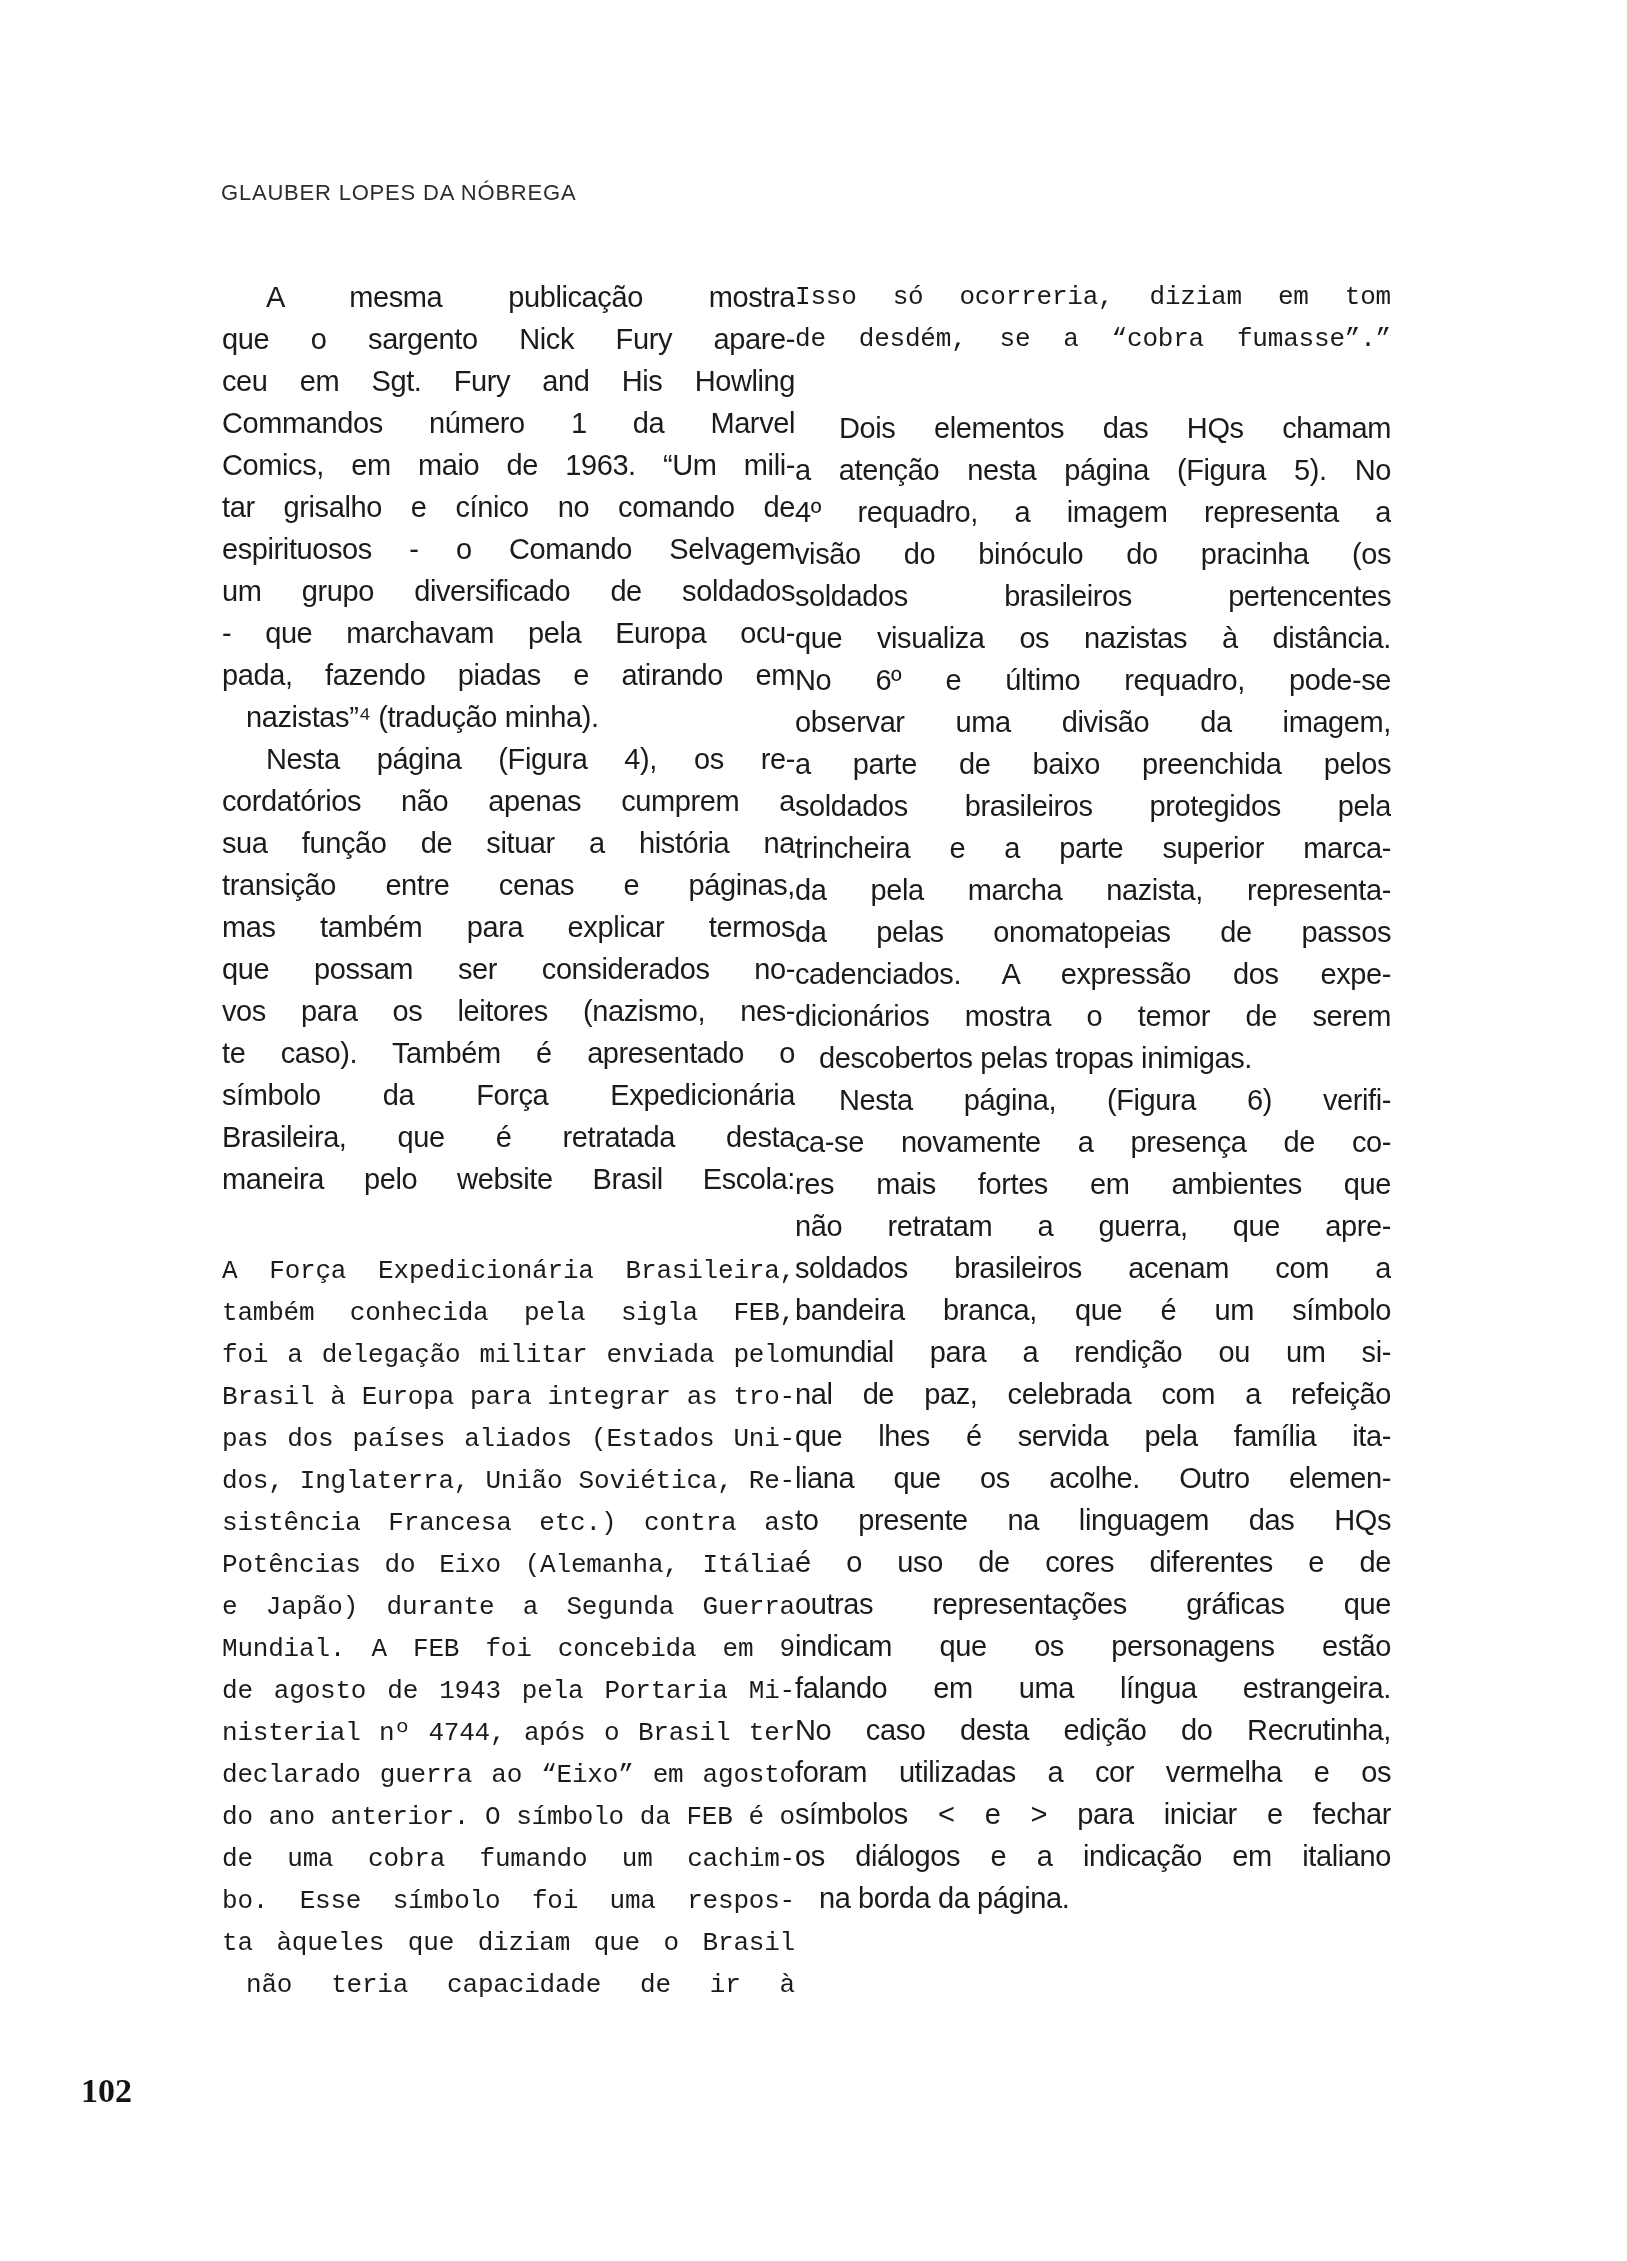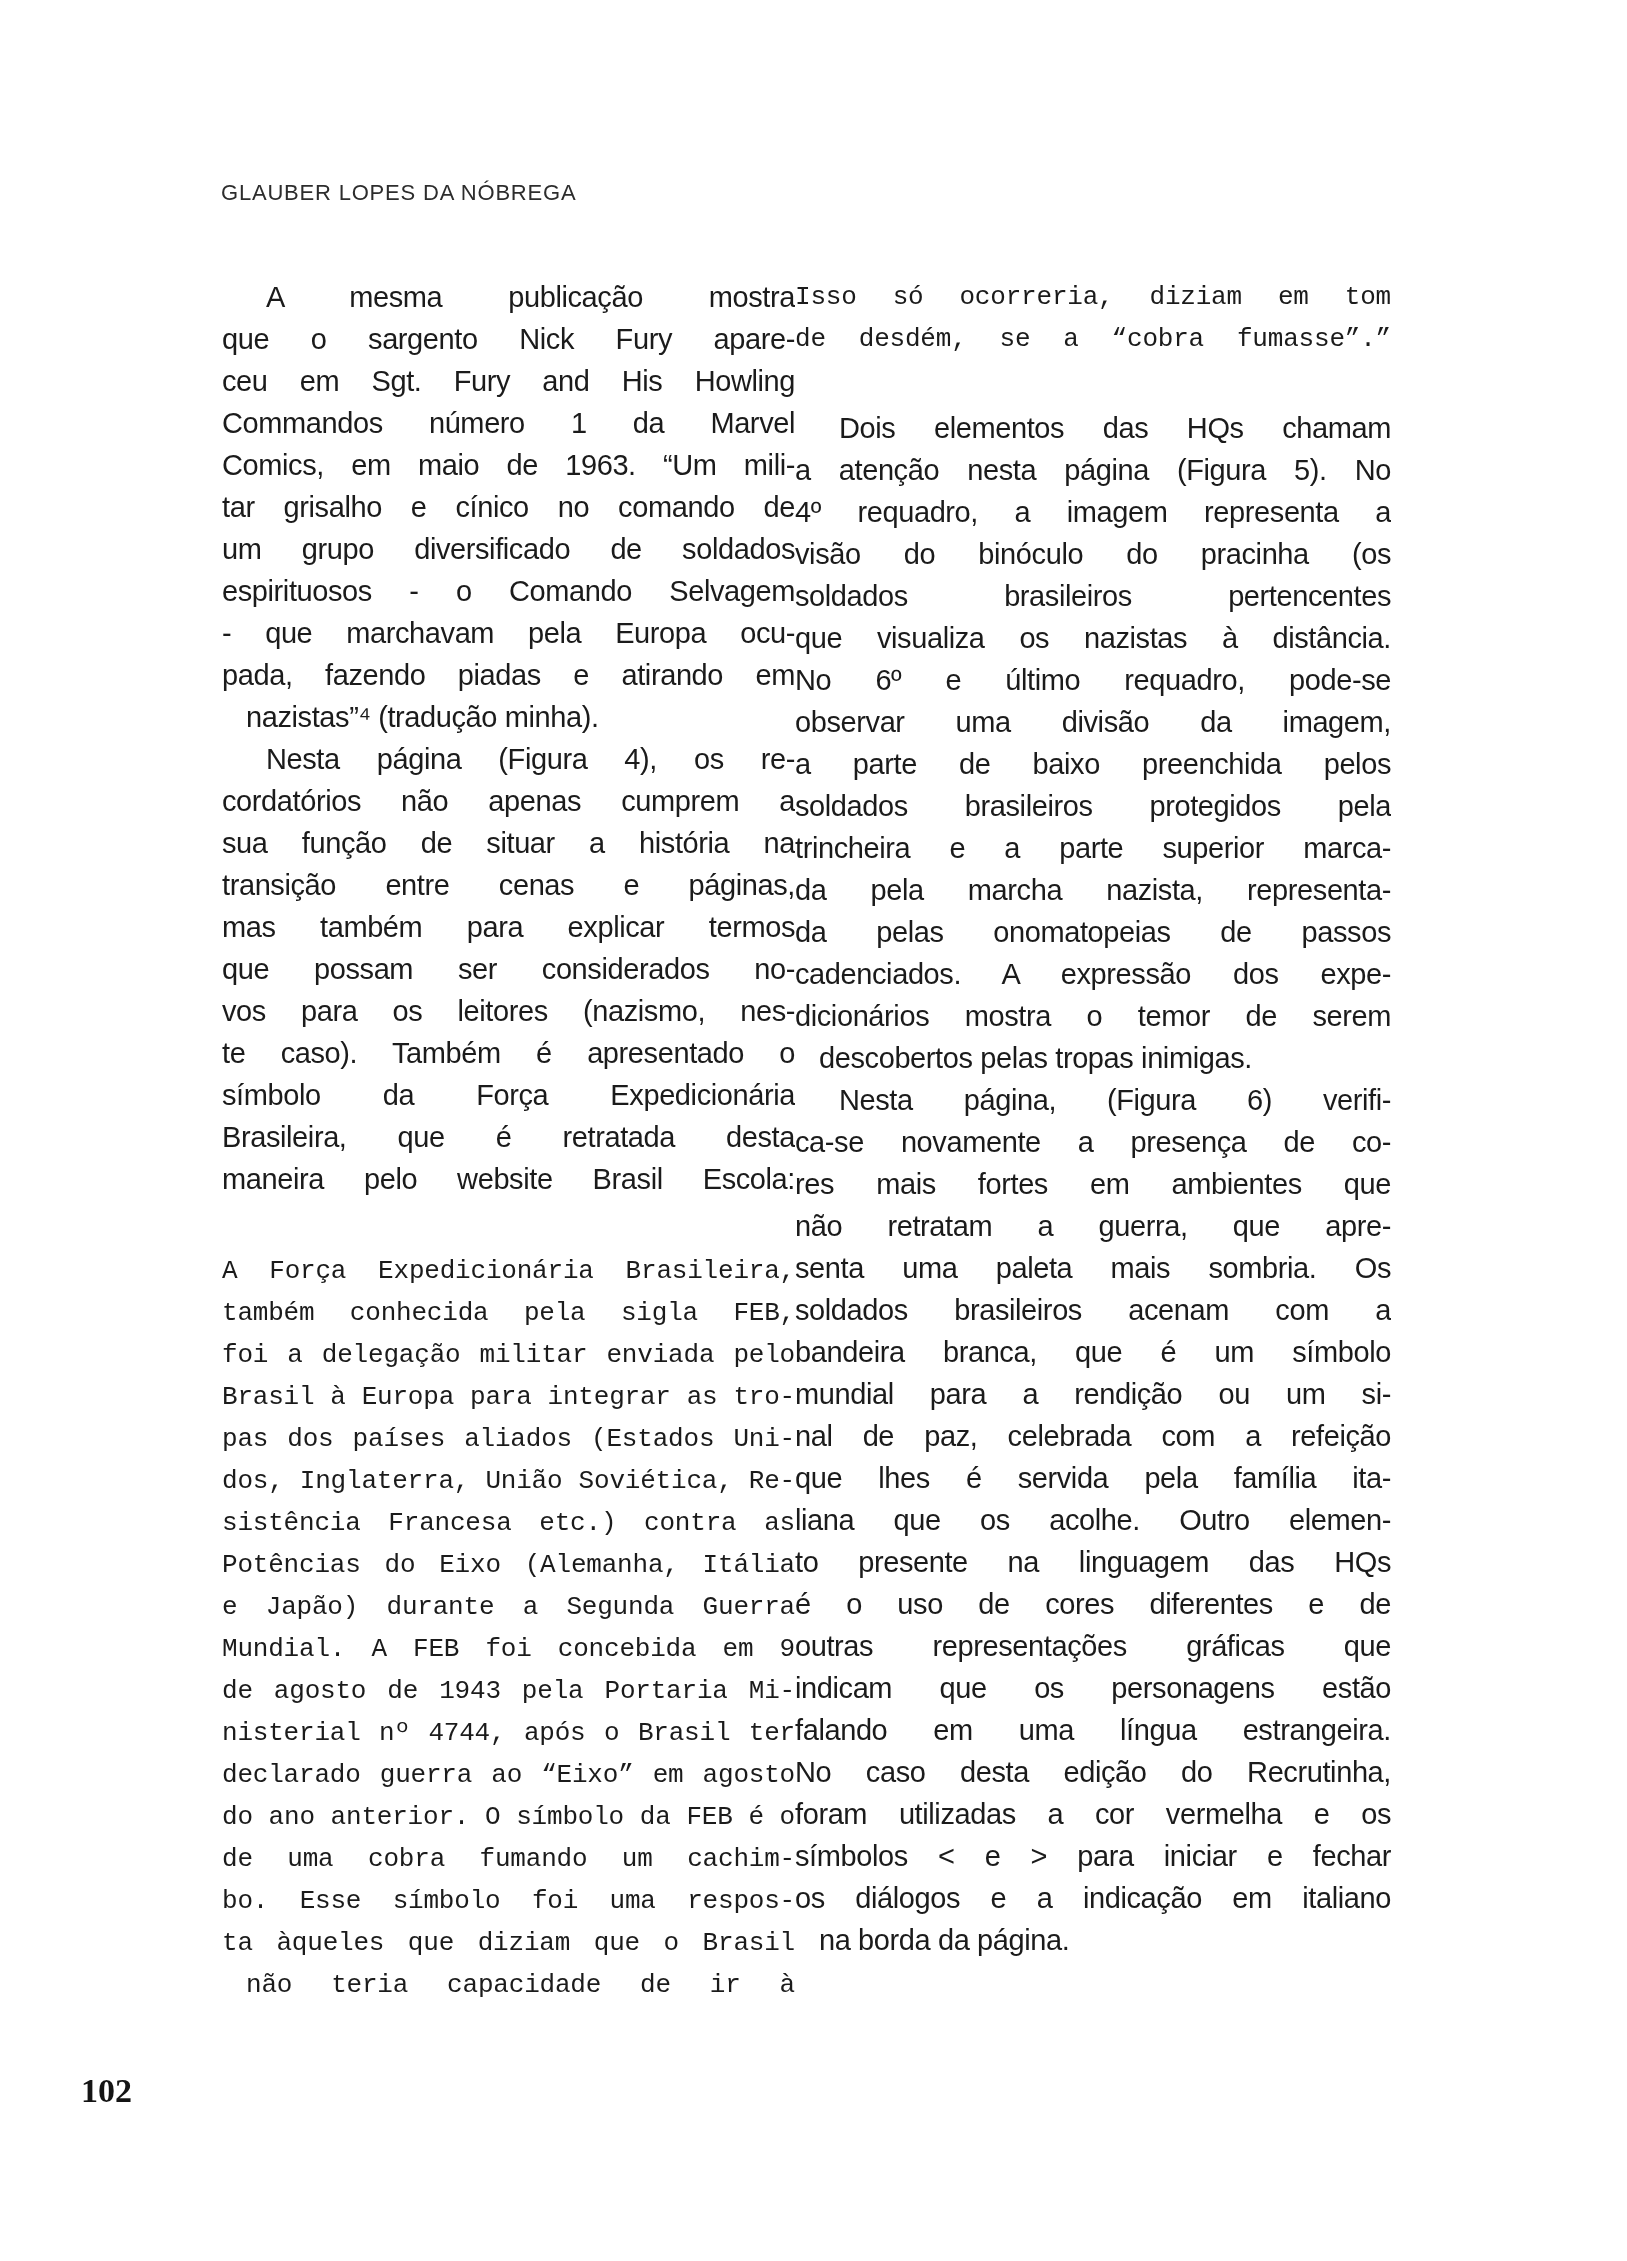--- a/index.html
+++ b/index.html
@@ -75,22 +75,22 @@
 
     <div class="col col-left">
       <div class="block sans">
 
       <div class="ln i">A mesma publicação mostra</div>
           <div class="ln">que o sargento Nick Fury apare-</div>
           <div class="ln">ceu em Sgt. Fury and His Howling</div>
           <div class="ln">Commandos número 1 da Marvel</div>
           <div class="ln">Comics, em maio de 1963. “Um mili-</div>
           <div class="ln">tar grisalho e cínico no comando de</div>
+          <div class="ln">espirituosos - o Comando Selvagem</div>
           <div class="ln">um grupo diversificado de soldados</div>
-          <div class="ln">espirituosos - o Comando Selvagem</div>
           <div class="ln">- que marchavam pela Europa ocu-</div>
           <div class="ln">pada, fazendo piadas e atirando em</div>
           <div class="ln l">nazistas”⁴ (tradução minha).</div>
           <div class="ln i">Nesta página (Figura 4), os re-</div>
           <div class="ln">cordatórios não apenas cumprem a</div>
           <div class="ln">sua função de situar a história na</div>
           <div class="ln">transição entre cenas e páginas,</div>
           <div class="ln">mas também para explicar termos</div>
           <div class="ln">que possam ser considerados no-</div>
           <div class="ln">vos para os leitores (nazismo, nes-</div>
@@ -145,21 +145,20 @@
           <div class="ln">trincheira e a parte superior marca-</div>
           <div class="ln">da pela marcha nazista, representa-</div>
           <div class="ln">da pelas onomatopeias de passos</div>
           <div class="ln">cadenciados. A expressão dos expe-</div>
           <div class="ln">dicionários mostra o temor de serem</div>
           <div class="ln l">descobertos pelas tropas inimigas.</div>
           <div class="ln i">Nesta página, (Figura 6) verifi-</div>
           <div class="ln">ca-se novamente a presença de co-</div>
           <div class="ln">res mais fortes em ambientes que</div>
           <div class="ln">não retratam a guerra, que apre-</div>
-          <div class="ln">senta uma paleta mais sombria. Os</div>
           <div class="ln">soldados brasileiros acenam com a</div>
           <div class="ln">bandeira branca, que é um símbolo</div>
           <div class="ln">mundial para a rendição ou um si-</div>
           <div class="ln">nal de paz, celebrada com a refeição</div>
           <div class="ln">que lhes é servida pela família ita-</div>
           <div class="ln">liana que os acolhe. Outro elemen-</div>
           <div class="ln">to presente na linguagem das HQs</div>
           <div class="ln">é o uso de cores diferentes e de</div>
           <div class="ln">outras representações gráficas que</div>
           <div class="ln">indicam que os personagens estão</div>

